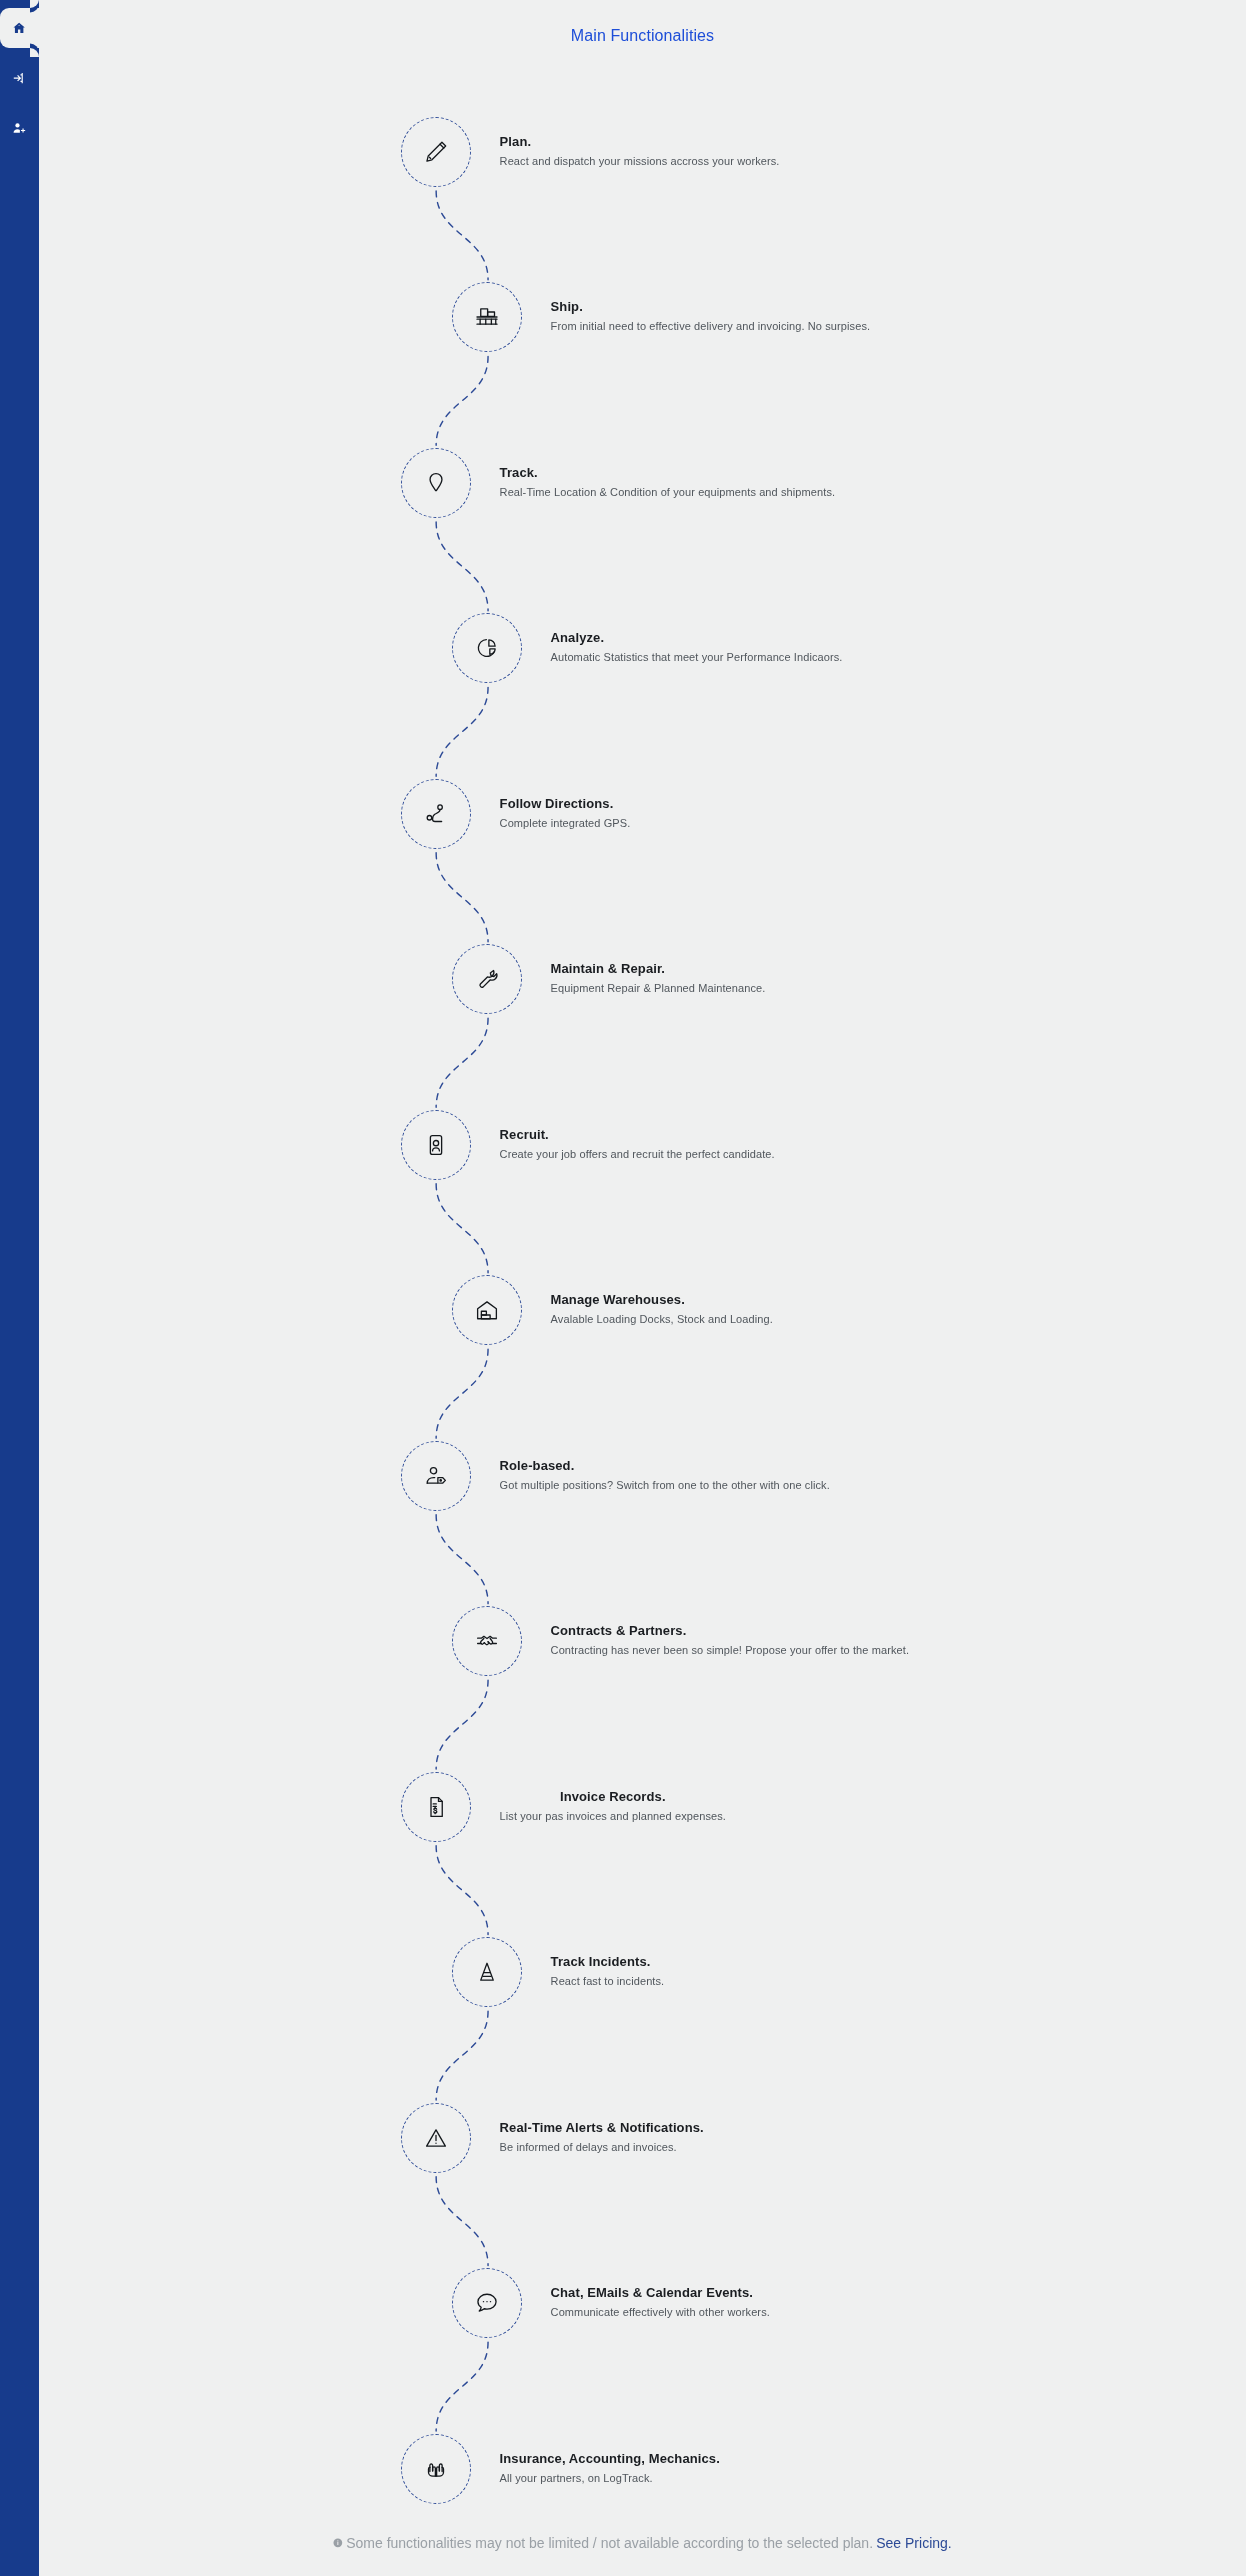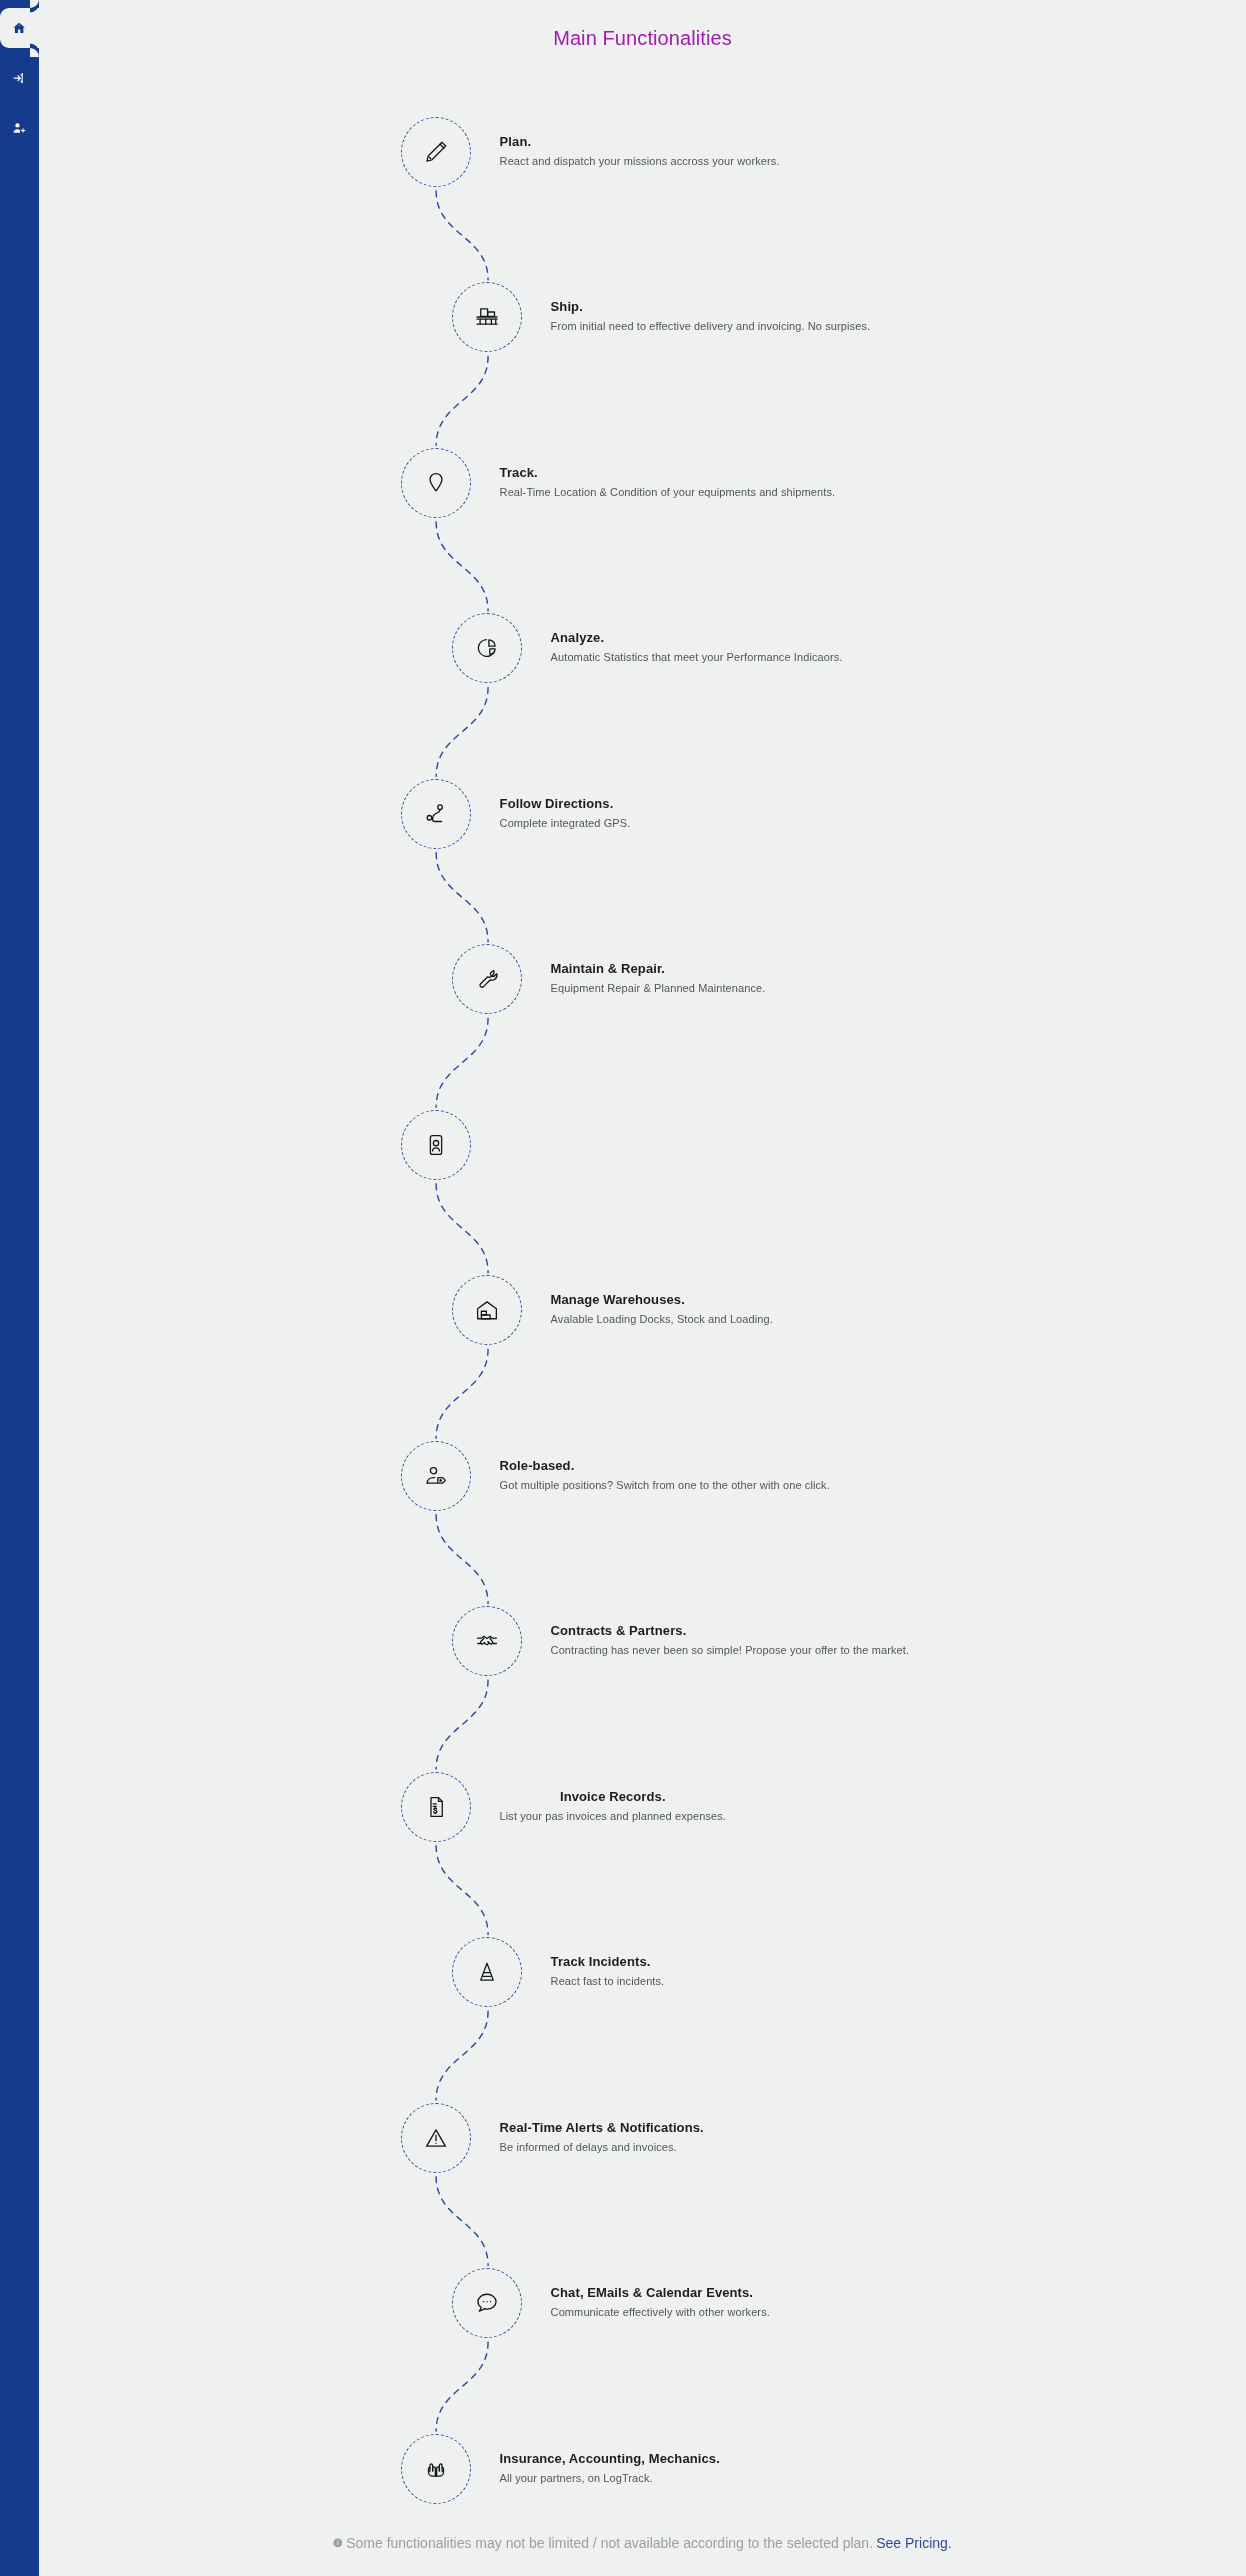--- a/index.html
+++ b/index.html
@@ -61,23 +61,23 @@
     left: 39px; top: 0;
     width: 1207px;
     height: 2576px;
   }
   .page-title {
     position: absolute;
     top: 27px;
     left: 0;
     width: 1207px;
     text-align: center;
-    font-size: 20px;
+    font-size: 16px;
     font-weight: 300;
-    color: #a21caf;
+    color: #1d4ed8;
     letter-spacing: 0.1px;
   }
 
   
   .timeline {
     position: absolute;
     top: 91px;
     left: 0;
     width: 1072px;
     height: 2401px;
@@ -302,20 +302,24 @@
         <div class="step" style="top: 1019px; left: 362px;">
           <div class="step-circle">
             <span>
               <svg width="30" height="30" viewBox="0 0 48 48" stroke-width="2.1" stroke-linecap="round" stroke-linejoin="round">
                 <rect x="15" y="9" width="18" height="30" rx="3.2"></rect>
                 <circle cx="24" cy="21" r="4.2"></circle>
                 <path d="M18.5 33.5c0-3.1 2.5-5 5.5-5s5.5 1.9 5.5 5"></path>
               </svg>
             </span>
           </div>
+          <div class="step-text">
+            <div class="step-title">Recruit.</div>
+            <div class="step-desc">Create your job offers and recruit the perfect candidate.</div>
+          </div>
         </div>
         <div class="step" style="top: 1184px; left: 413px;">
           <div class="step-circle">
             <span>
               <svg width="30" height="30" viewBox="0 0 48 48" stroke-width="2.1" stroke-linecap="round" stroke-linejoin="round">
                 <path d="M9 22 24 11l15 11v16H9z"></path>
                 <rect x="15" y="26" width="8" height="6"></rect>
                 <rect x="15" y="32" width="14" height="6"></rect>
               </svg>
             </span>

